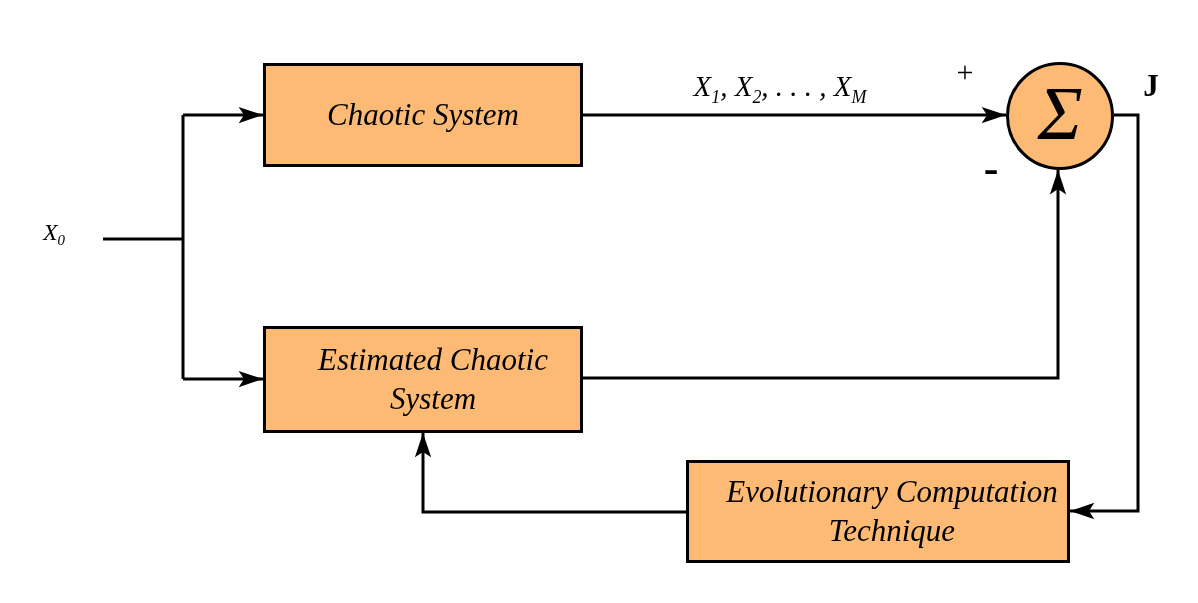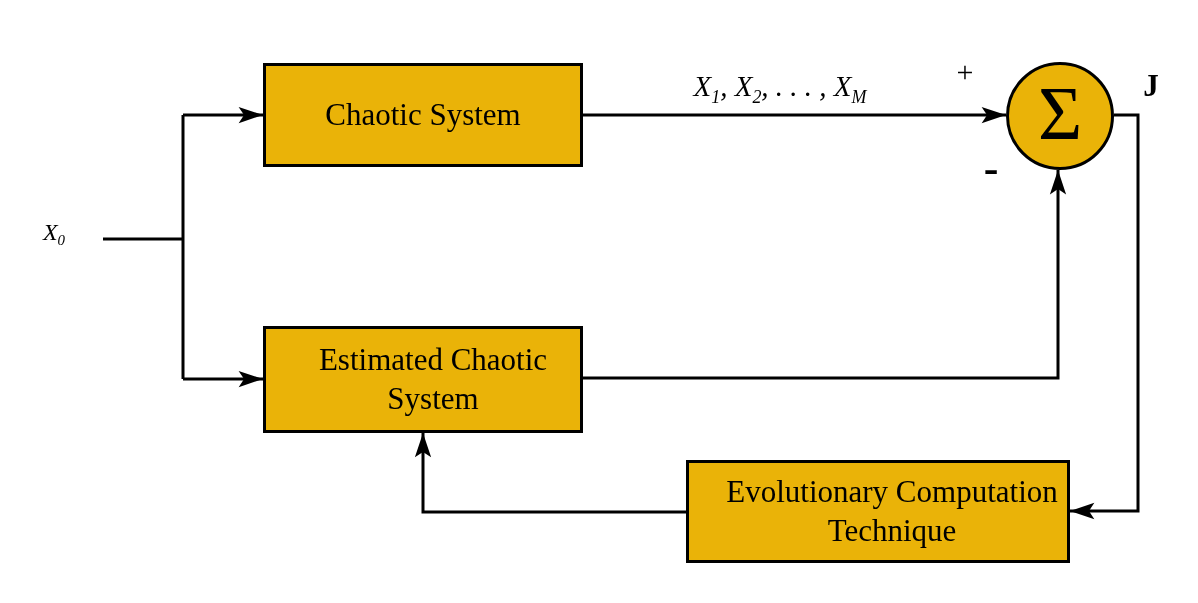--- a/index.html
+++ b/index.html
@@ -11,27 +11,28 @@
     color: #000000;
     font-family: "Liberation Serif", serif;
     overflow: hidden;
   }
   svg.wires { position: absolute; left: 0; top: 0; }
   .wire { stroke: #000000; stroke-width: 3; fill: none; }
   .node {
     position: absolute;
     box-sizing: border-box;
     border: 3px solid #000000;
-    background: #eab308;
+    background: #fdba74;
     display: flex;
     align-items: center;
     justify-content: center;
     text-align: center;
     font-size: 31px;
     line-height: 1.25;
+    font-style: italic;
   }
   .node .lbl { display: block; }
   .node-chaotic    { left: 263px; top: 63px;  width: 320px; height: 104px; }
   .node-estimated  { left: 263px; top: 326px; width: 320px; height: 107px; padding-left: 20px; }
   .node-estimated .lbl { width: 272px; }
   .node-evolution  { left: 686px; top: 460px; width: 384px; height: 103px; padding-left: 28px; }
   .node-evolution .lbl { width: 358px; }
   .node-summer {
     left: 1006px; top: 62px; width: 108px; height: 108px;
     border-radius: 50%;

